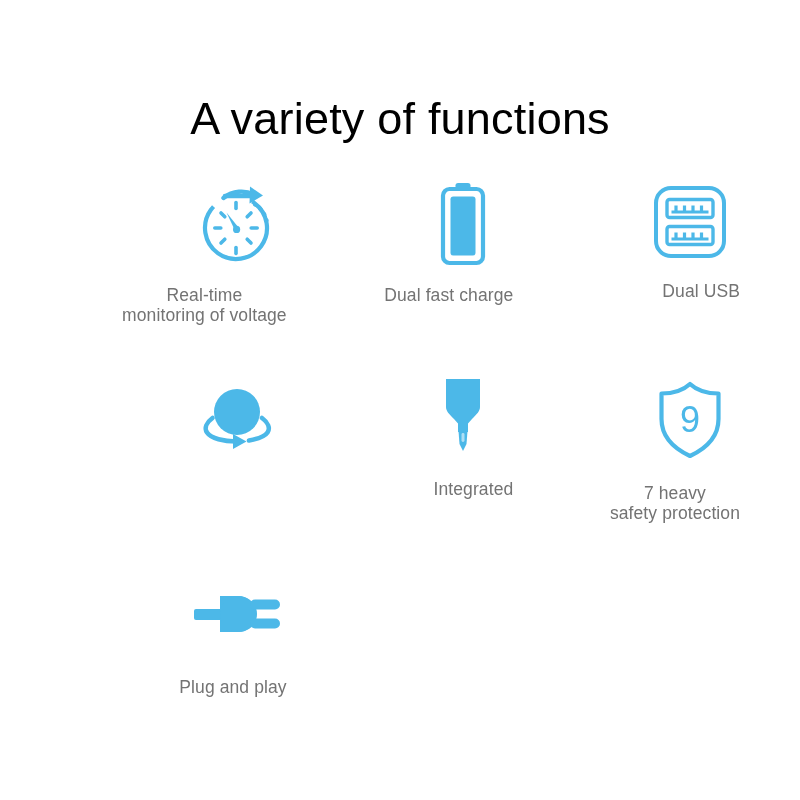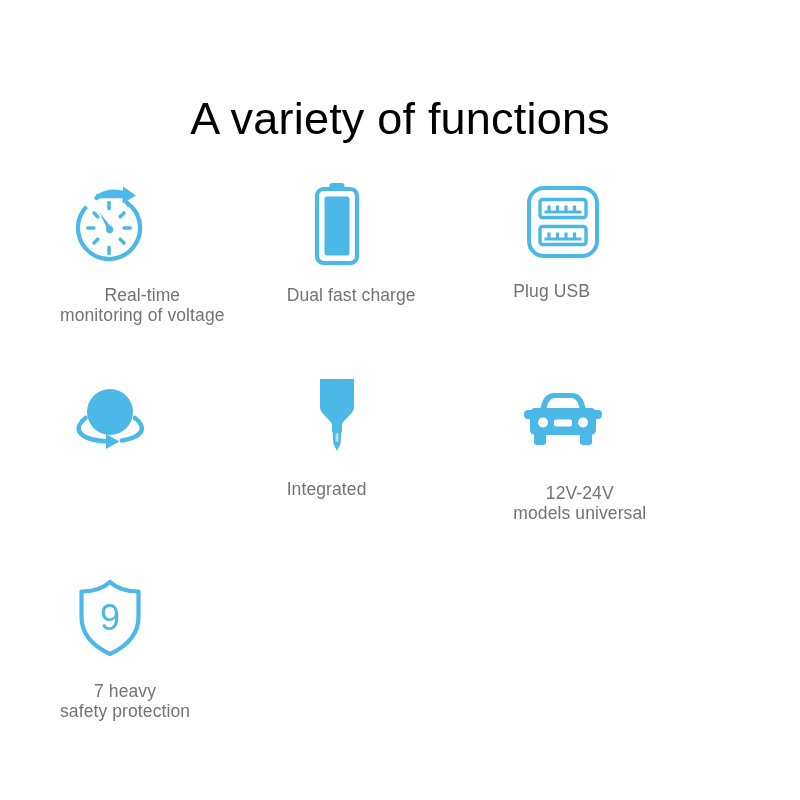--- a/index.html
+++ b/index.html
@@ -44,21 +44,21 @@
     left: 60px;
     width: 680px;
     display: grid;
     grid-template-columns: repeat(3, 1fr);
     grid-template-rows: repeat(3, 198px);
   }
 
   .feature-cell {
     display: flex;
     flex-direction: column;
-    align-items: flex-start;
+    align-items: flex-end;
   }
 
   .feature-icon {
     height: 100px;
     width: 100px;
     display: flex;
     align-items: center;
     justify-content: center;
   }
   .feature-icon svg { display: block; overflow: visible; }
@@ -151,21 +151,21 @@
           <rect x="14" y="41.5" width="46" height="18" rx="2.6" stroke="#4cb8e8" stroke-width="3.4" fill="none"></rect>
           <g stroke="#4cb8e8" stroke-width="3.2">
             <line x1="18.5" y1="54" x2="55.5" y2="54"></line>
             <line x1="23" y1="47.5" x2="23" y2="54"></line>
             <line x1="31.5" y1="47.5" x2="31.5" y2="54"></line>
             <line x1="40" y1="47.5" x2="40" y2="54"></line>
             <line x1="48.5" y1="47.5" x2="48.5" y2="54"></line>
           </g>
         </svg>
       </span>
-      <span class="feature-label">Plug USB</span>
+      <span class="feature-label">Dual USB</span>
     </div>
 
     <div class="feature-cell row-2 cell-rotatable-design">
       <span class="feature-icon">
         <svg width="82" height="72" viewBox="0 0 82 72" fill="none" aria-hidden="true">
           <circle cx="41" cy="28" r="23" fill="#4cb8e8"></circle>
           <path d="M16.5 34 C10.5 38.5 8 44 11 48.5 C15 54.5 28 57.5 40 57.5" stroke="#4cb8e8" stroke-width="4.6" fill="none" stroke-linecap="round"></path>
           <path d="M66 34 C72 38.5 74.5 44 71.5 48.5 C69 52.2 61.5 55 53 56.5" stroke="#4cb8e8" stroke-width="4.6" fill="none" stroke-linecap="round"></path>
           <path d="M37 50 L50.5 57.6 L37 65 Z" fill="#4cb8e8"></path>
         </svg>
@@ -176,45 +176,39 @@
       <span class="feature-icon">
         <svg width="44" height="86" viewBox="0 0 44 86" fill="none" aria-hidden="true">
           <path d="M5 3 H39 V31 C39 35 36 38 31 43 L27 47.5 V56 H17 V47.5 L13 43 C8 38 5 35 5 31 Z" fill="#4cb8e8"></path>
           <path d="M17.5 55 H26.5 L25.5 68 L22 75 L18.5 68 Z" fill="#4cb8e8"></path>
           <rect x="20.5" y="57" width="3" height="9" rx="1.4" fill="#ffffff" opacity="0.55"></rect>
         </svg>
       </span>
       <span class="feature-label">Integrated</span>
     </div>
 
-    <div class="feature-cell row-3 cell-12v-24v">
-      <span class="feature-icon">
-        <svg width="86" height="62" viewBox="0 0 86 62" fill="none" aria-hidden="true">
-          <path d="M20 21 C22.5 9 26 5 33 4 H53 C60 5 63.5 9 66 21 Z" fill="#4cb8e8"></path>
-          <path d="M26.5 19 C28.5 11.5 30.5 9.5 35 9 H51 C55.5 9.5 57.5 11.5 59.5 19 Z" fill="#ffffff"></path>
-          <rect x="10" y="19" width="66" height="27" rx="5" fill="#4cb8e8"></rect>
-          <rect x="4" y="21" width="14" height="9" rx="4" fill="#4cb8e8"></rect>
-          <rect x="68" y="21" width="14" height="9" rx="4" fill="#4cb8e8"></rect>
-          <rect x="14" y="44" width="12" height="12" rx="2.4" fill="#4cb8e8"></rect>
-          <rect x="60" y="44" width="12" height="12" rx="2.4" fill="#4cb8e8"></rect>
-          <circle cx="23" cy="33.5" r="5" fill="#ffffff"></circle>
-          <circle cx="63" cy="33.5" r="5" fill="#ffffff"></circle>
-          <rect x="34" y="30.5" width="18" height="7" rx="2" fill="#ffffff"></rect>
-        </svg>
-      </span>
-      <span class="feature-label">12V-24V
-models universal</span>
-    </div>
 
     <div class="feature-cell row-3 cell-shield-9">
       <span class="feature-icon">
         <svg width="66" height="78" viewBox="0 0 66 78" fill="none" aria-hidden="true">
           <path d="M33 3 C26 9.5 15 12.5 4.5 12.5 V38 C4.5 56 18 68 33 75 C48 68 61.5 56 61.5 38 V12.5 C51 12.5 40 9.5 33 3 Z" stroke="#4cb8e8" stroke-width="4.2" fill="none" stroke-linejoin="round"></path>
           <text x="33" y="51" text-anchor="middle" font-family="'Liberation Sans', sans-serif" font-size="36" font-weight="400" fill="#4cb8e8">9</text>
         </svg>
       </span>
       <span class="feature-label">7 heavy
 safety protection</span>
     </div>
 
+    <div class="feature-cell row-3 cell-plug-and-play">
+      <span class="feature-icon">
+        <svg width="90" height="56" viewBox="0 0 90 56" fill="none" aria-hidden="true">
+          <rect x="2" y="23" width="28" height="11" rx="2" fill="#4cb8e8"></rect>
+          <path d="M28 10 H46 C57 10 65 18 65 28 C65 38 57 46 46 46 H28 Z" fill="#4cb8e8"></path>
+          <circle cx="46" cy="28" r="18" fill="#4cb8e8"></circle>
+          <rect x="58" y="13.5" width="30" height="10" rx="5" fill="#4cb8e8"></rect>
+          <rect x="58" y="32.5" width="30" height="10" rx="5" fill="#4cb8e8"></rect>
+        </svg>
+      </span>
+      <span class="feature-label">Plug and play</span>
+    </div>
 
   </div>
 </div>
 
 </body></html>

